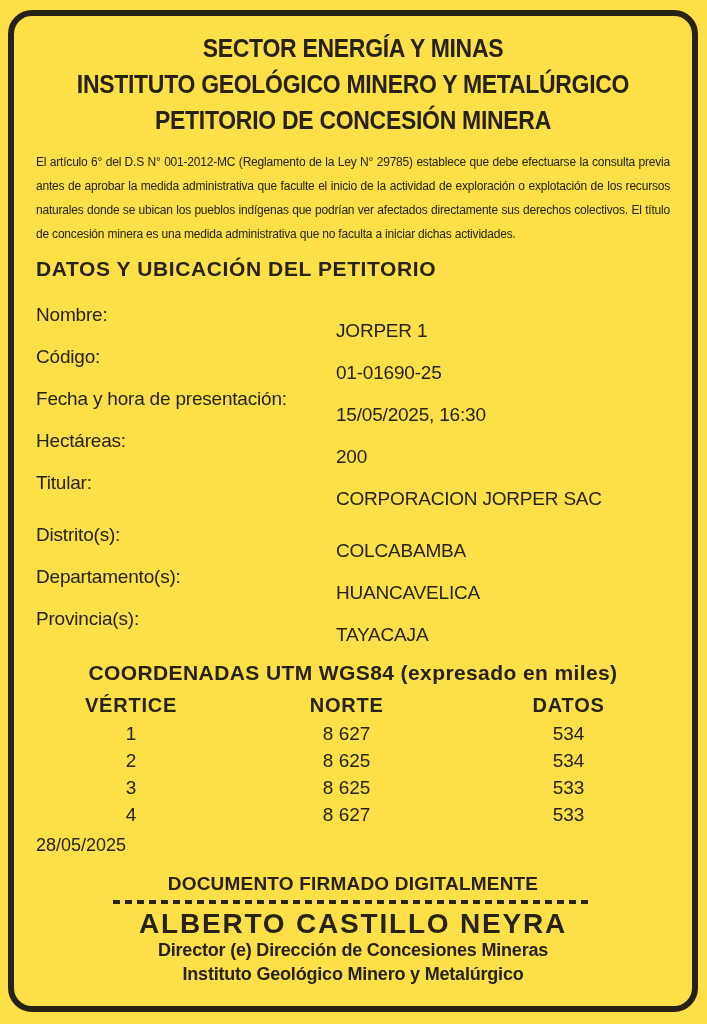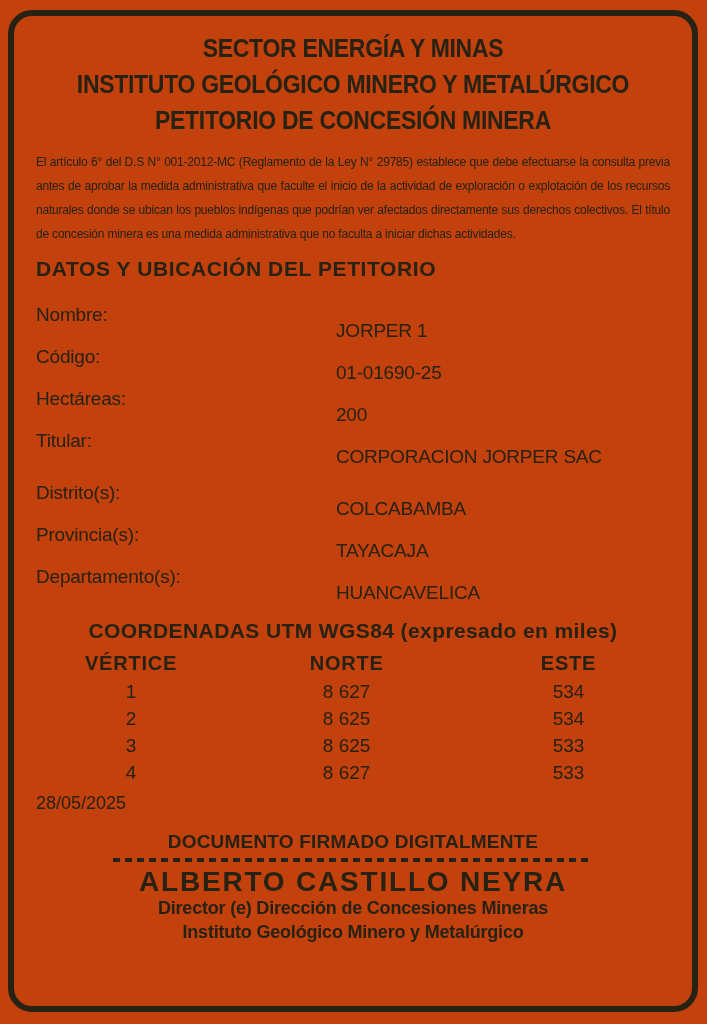--- a/index.html
+++ b/index.html
@@ -5,21 +5,21 @@
   html, body {
     margin: 0;
     padding: 0;
     background: #ffffff;
     font-family: "Liberation Sans", sans-serif;
   }
   .page {
     position: relative;
     width: 707px;
     height: 1024px;
-    background: #c2410c;
+    background: #fde047;
     overflow: hidden;
   }
   .sheet {
     position: absolute;
     left: 8px; top: 10px; right: 9px; bottom: 12px;
     border: 6px solid #272213;
     border-radius: 24px;
     box-sizing: border-box;
     padding: 14px 22px 0 22px;
     color: #272213;
@@ -144,57 +144,61 @@
     <div class="fields">
       <div class="field-row">
         <span class="label">Nombre:</span>
         <span class="value">JORPER 1</span>
       </div>
       <div class="field-row">
         <span class="label">Código:</span>
         <span class="value">01-01690-25</span>
       </div>
       <div class="field-row">
+        <span class="label">Fecha y hora de presentación:</span>
+        <span class="value">15/05/2025, 16:30</span>
+      </div>
+      <div class="field-row">
         <span class="label">Hectáreas:</span>
         <span class="value">200</span>
       </div>
       <div class="field-row">
         <span class="label">Titular:</span>
         <span class="value">CORPORACION JORPER SAC</span>
       </div>
     </div>
 
     <div class="fields">
       <div class="field-row">
         <span class="label">Distrito(s):</span>
         <span class="value">COLCABAMBA</span>
       </div>
       <div class="field-row">
+        <span class="label">Departamento(s):</span>
+        <span class="value">HUANCAVELICA</span>
+      </div>
+      <div class="field-row">
         <span class="label">Provincia(s):</span>
         <span class="value">TAYACAJA</span>
-      </div>
-      <div class="field-row">
-        <span class="label">Departamento(s):</span>
-        <span class="value">HUANCAVELICA</span>
       </div>
     </div>
 
     <div class="coords-heading">COORDENADAS UTM WGS84 (expresado en miles)</div>
 
     <table class="coords">
       <colgroup>
           <col class="c1">
           <col class="c2">
           <col class="c3">
         </colgroup>
       <thead>
         <tr>
           <th>VÉRTICE</th>
           <th>NORTE</th>
-          <th>ESTE</th>
+          <th>DATOS</th>
         </tr>
       </thead>
       <tbody>
         <tr>
           <td>1</td>
           <td>8 627</td>
           <td>534</td>
         </tr>
         <tr>
           <td>2</td>

